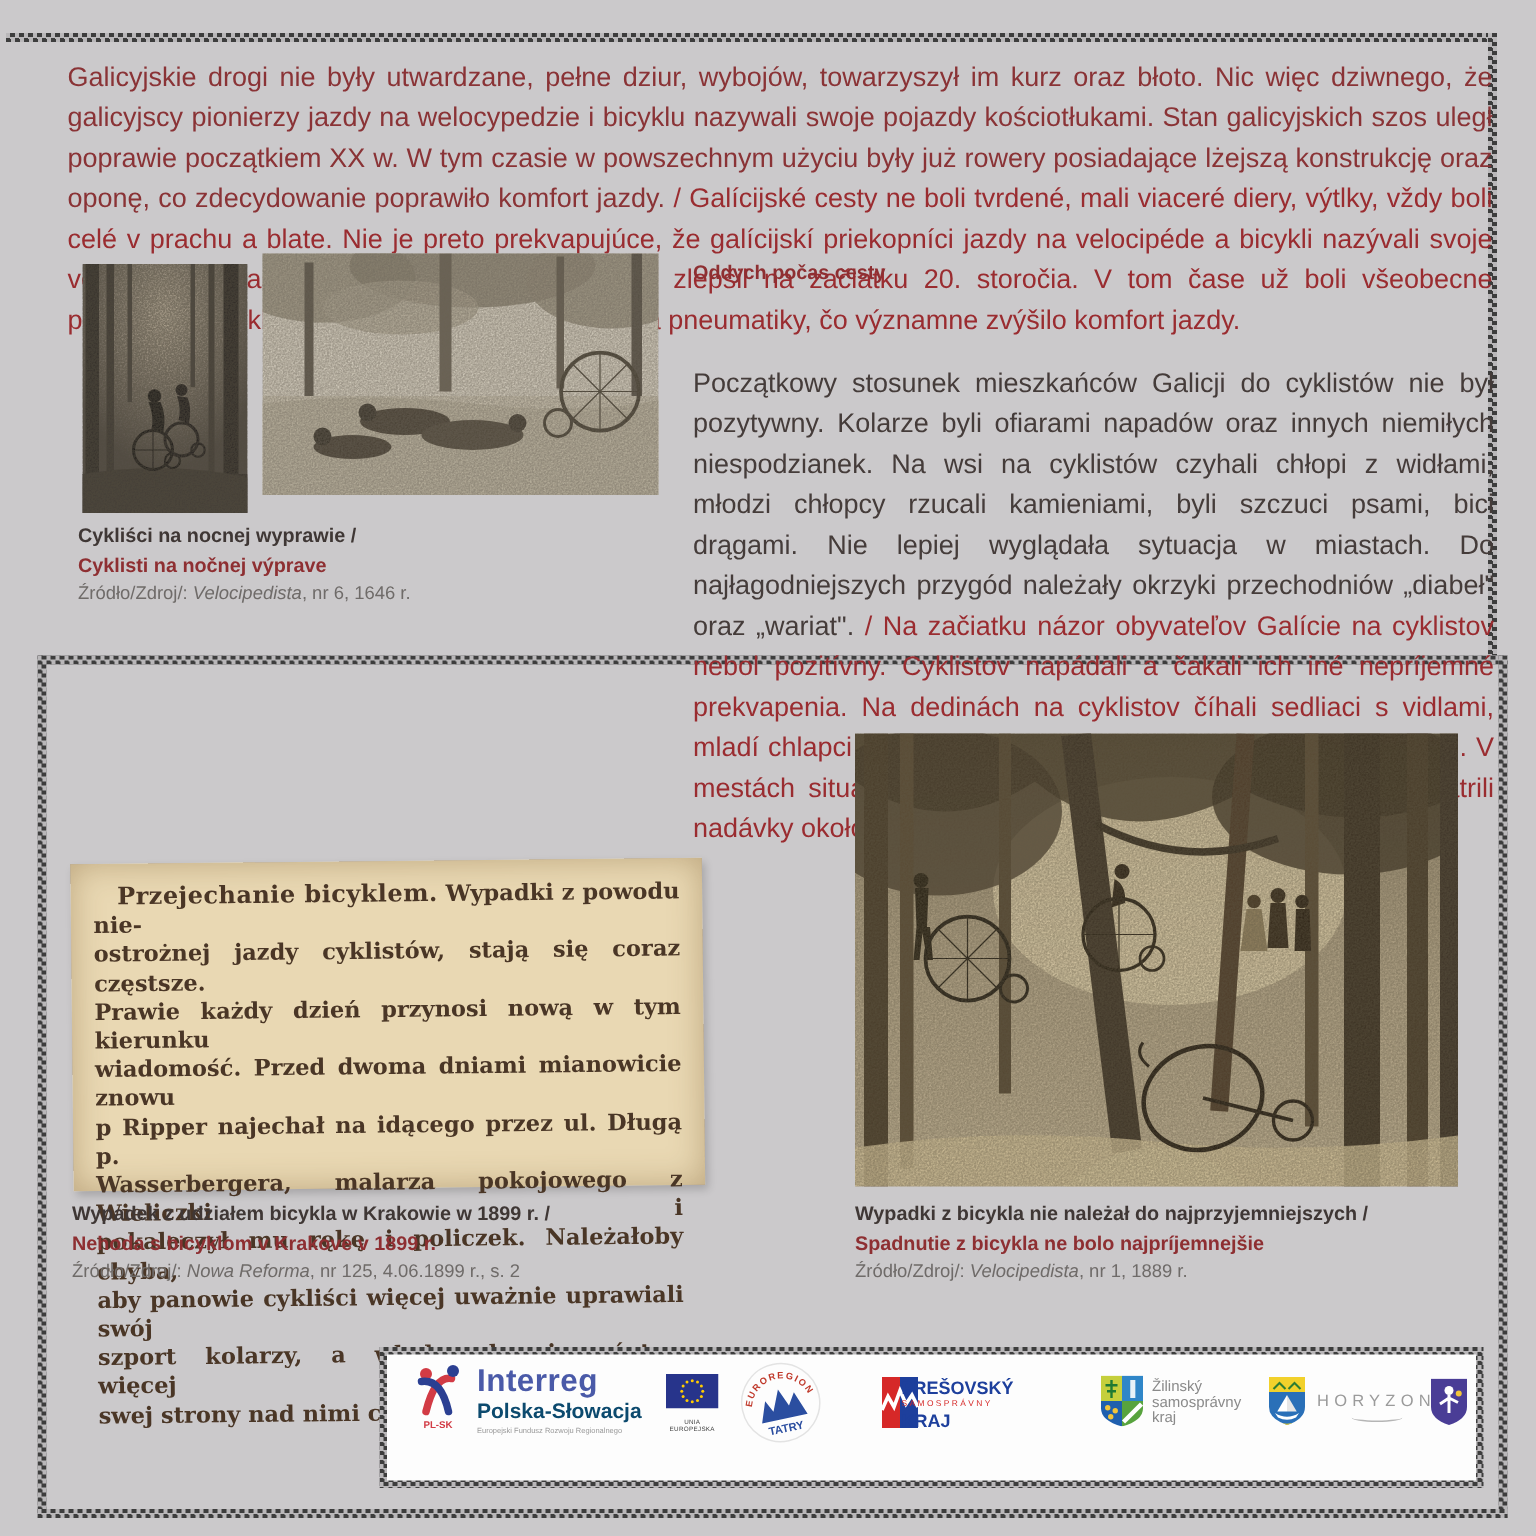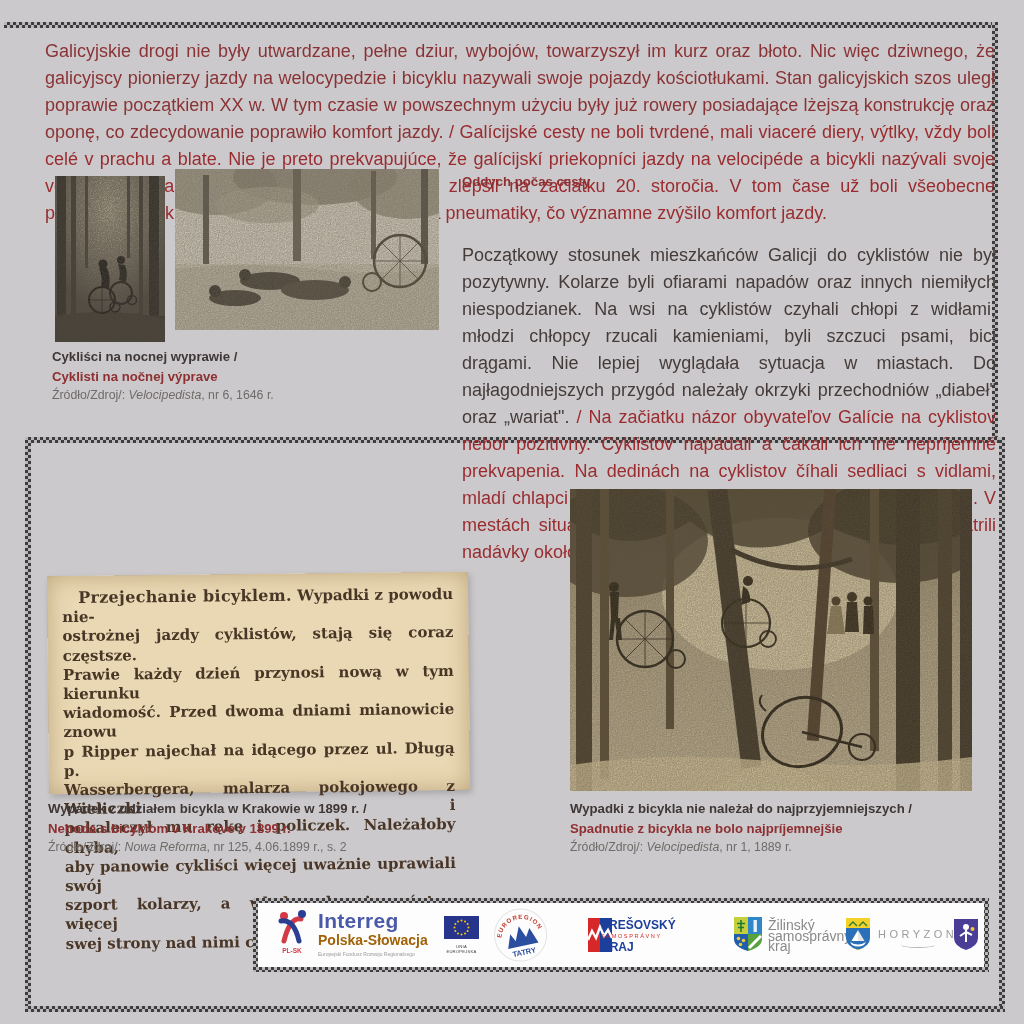--- a/index.html
+++ b/index.html
@@ -38,27 +38,27 @@
     font-size:15px;line-height:19.2px;
   }
   .clip-line{text-align:justify;text-align-last:justify}
   .clip-first{text-indent:16px}
   .clip-first .clip-head{font-size:16px;letter-spacing:.3px}
   .clip-lines .clip-line:last-child{text-align-last:left}
 
   
   .strip-inner{position:absolute;inset:5px;background:#fdfdfd}
   .interreg-brand{font-size:21px;font-weight:bold;color:#4a5aa8;letter-spacing:.3px;line-height:22px}
-  .interreg-prog{font-size:14px;font-weight:bold;color:#a16207;line-height:16px}
+  .interreg-prog{font-size:14px;font-weight:bold;color:#0c4a6e;line-height:16px}
   .interreg-fund{font-size:5px;color:#9a9a9a;margin-top:3px}
   .plsk-badge{font-size:6.5px;font-weight:bold;color:#d23b45;text-align:center;width:36px}
   .eu-label{font-size:4.2px;color:#444;text-align:center;width:35px;margin-top:1px;letter-spacing:.2px}
   .presov-l1,.presov-l3{font-size:12px;font-weight:bold;color:#1d3f9c;line-height:12px}
   .presov-l2{font-size:5.6px;color:#d62828;letter-spacing:1.6px;line-height:8px;margin:1px 0}
-  .zilina-txt{font-size:14px;color:#8a8a8a;line-height:10.5px}
+  .zilina-txt{font-size:10px;color:#8a8a8a;line-height:10.5px}
   .horyzont{font-size:11px;color:#9b9b9b;letter-spacing:3.5px;text-align:center}
   .horyzont-wave{width:34px;height:5px;margin:2px auto 0;border-bottom:1px solid #b5b5b5;border-radius:50%}
 </style>
 </head>
 <body>
 
 <div class="abs stitch" style="left:4px;top:22px;width:994px;height:6px"></div>
 <div class="abs stitch" style="left:992px;top:22px;width:6px;height:415px"></div>
 <div class="abs stitch" style="left:25px;top:437px;width:980px;height:6px"></div>
 <div class="abs stitch" style="left:25px;top:437px;width:6px;height:575px"></div>
@@ -232,21 +232,21 @@
     <rect width="402" height="302" filter="url(#g3)" opacity="0.4"></rect>
   </svg>
 </div>
 
 <div class="abs cap" style="left:570px;top:799px">
   <div class="pl">Wypadki z bicykla nie należał do najprzyjemniejszych /</div>
   <div class="sk">Spadnutie z bicykla ne bolo najpríjemnejšie</div>
   <div class="src"><span>Źródło/Zdroj/: </span><i>Velocipedista</i><span>, nr 1, 1889 r.</span></div>
 </div>
 
-<div class="abs stitch" style="left:253px;top:898px;width:736px;height:74px">
+<div class="abs stitch" style="left:253px;top:898px;width:736px;height:94px">
   <div class="strip-inner">
 
     <div class="abs" style="left:16px;top:6px">
       <svg width="36" height="36" viewBox="0 0 36 36">
         <path d="M10 32 Q16 8 27 10" stroke="#d23b45" stroke-width="5" fill="none" stroke-linecap="round"></path>
         <circle cx="10" cy="7" r="4" fill="#d23b45"></circle>
         <path d="M7 12 Q20 10 25 32" stroke="#2b3f92" stroke-width="5" fill="none" stroke-linecap="round"></path>
         <circle cx="28" cy="5" r="4" fill="#2b3f92"></circle>
       </svg>
     </div>

